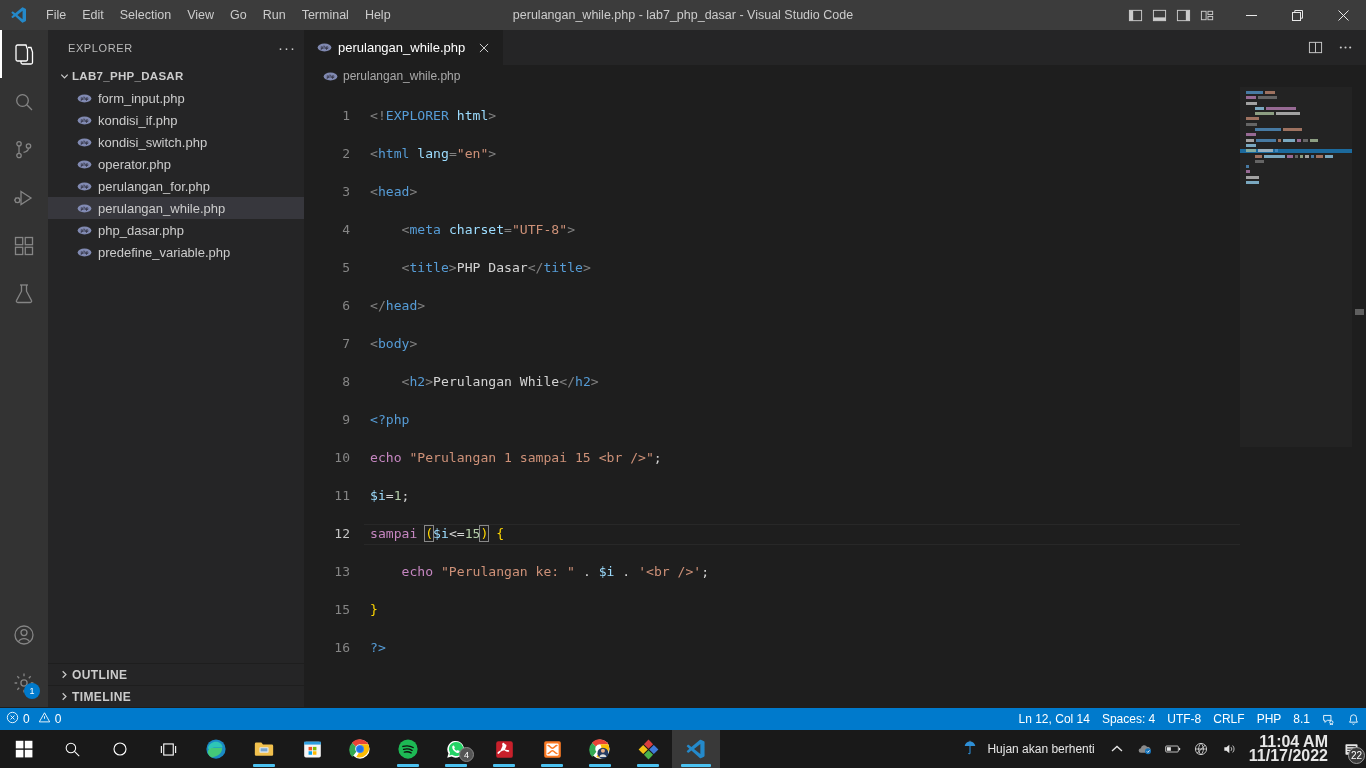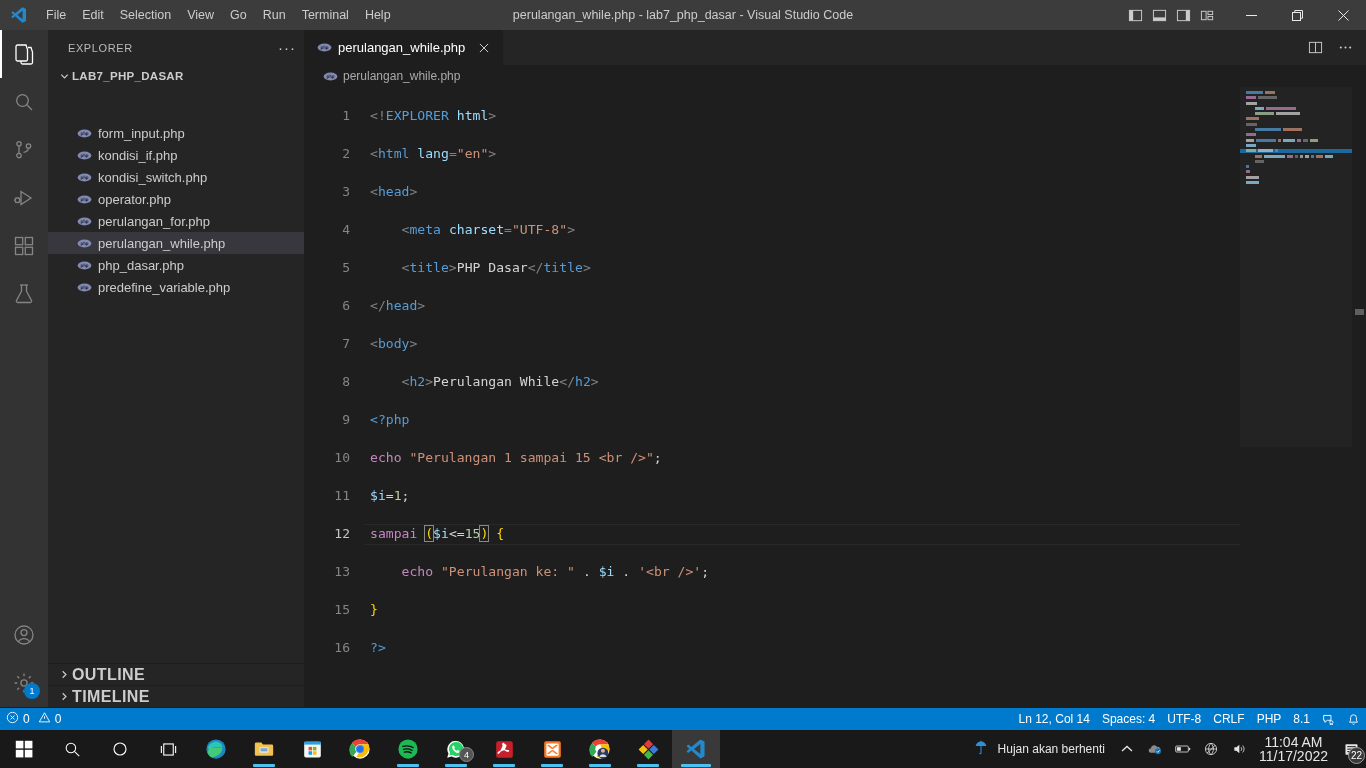--- a/index.html
+++ b/index.html
@@ -72,32 +72,32 @@
     height: 35px; display: flex; align-items: center; justify-content: space-between;
     padding: 0 8px 0 20px; font-size: 11px; letter-spacing: .6px; color: #bbbbbb;
   }
   #sidebar-actions { font-size: 15px; letter-spacing: 1px; color: #cccccc; cursor: pointer; line-height: 10px; }
   #folder-row {
     height: 22px; display: flex; align-items: center; padding-left: 8px;
     font-size: 11.5px; font-weight: bold; letter-spacing: .3px; cursor: pointer; color: #cccccc;
   }
   .chev { width: 16px; height: 16px; display: inline-flex; align-items: center; justify-content: center; color: #cccccc; }
   .chev svg { width: 11px; height: 11px; }
-  #file-list { flex: 0 0 auto; margin-top: 35px; }
+  #file-list { flex: 0 0 auto; }
   .file-row {
     height: 22px; display: flex; align-items: center; padding-left: 28px;
     font-size: 13px; cursor: pointer; color: #cccccc; position: relative;
   }
   .file-row.selected { background: #37373d; }
   .php-icon { width: 16px; height: 16px; margin-right: 6px; flex: 0 0 16px; display: flex; align-items: center; justify-content: center; }
   .php-icon svg { width: 15px; height: 15px; }
   #sidebar-spacer { flex: 1 1 auto; }
   .panel-section {
     height: 22px; display: flex; align-items: center; padding-left: 8px;
-    font-size: 16px; font-weight: bold; letter-spacing: .4px;
+    font-size: 12px; font-weight: bold; letter-spacing: .4px;
     border-top: 1px solid #1e1e1e; color: #cccccc; cursor: pointer;
   }
   .panel-section .chev svg { transform: rotate(-90deg); }
 
   
   #editor-area {
     position: absolute; left: 304px; top: 30px; width: 1062px; height: 677px;
     background: #1e1e1e; display: flex; flex-direction: column;
   }
   #tabbar {
@@ -213,21 +213,21 @@
     position:absolute; right:6px; bottom:6px; width:15px; height:15px; border-radius:50%;
     background:#555; border:1px solid #888; color:#fff; font-size:9px;
     display:flex; align-items:center; justify-content:center;
   }
   #tray {
     position:absolute; right:0; top:0; height:38px; display:flex; align-items:center;
     color:#e6e6e6; font-size:12px;
   }
   .tray-item { padding: 0 6px; height:38px; display:flex; align-items:center; cursor:pointer; }
   .tray-item svg { width:16px; height:16px; }
-  #clock { text-align: center; line-height: 14px; font-size: 14px; padding: 0 8px 0 6px; cursor:pointer; }
+  #clock { text-align: right; line-height: 14px; font-size: 16px; padding: 0 8px 0 6px; cursor:pointer;font-weight:bold; }
   #notif-btn { width: 30px; height:38px; display:flex; align-items:center; justify-content:center; position:relative; cursor:pointer; }
   #notif-count {
     position:absolute; right:1px; bottom:4px; min-width:17px; height:17px; border-radius:9px;
     background:#3a3a3a; border:1px solid #9a9a9a; color:#fff; font-size:10px;
     display:flex; align-items:center; justify-content:center;
   }
   #weather { display:flex; align-items:center; gap:8px; padding: 0 8px; cursor:pointer;text-align:center; }
 </style>
 </head>
 <body>

